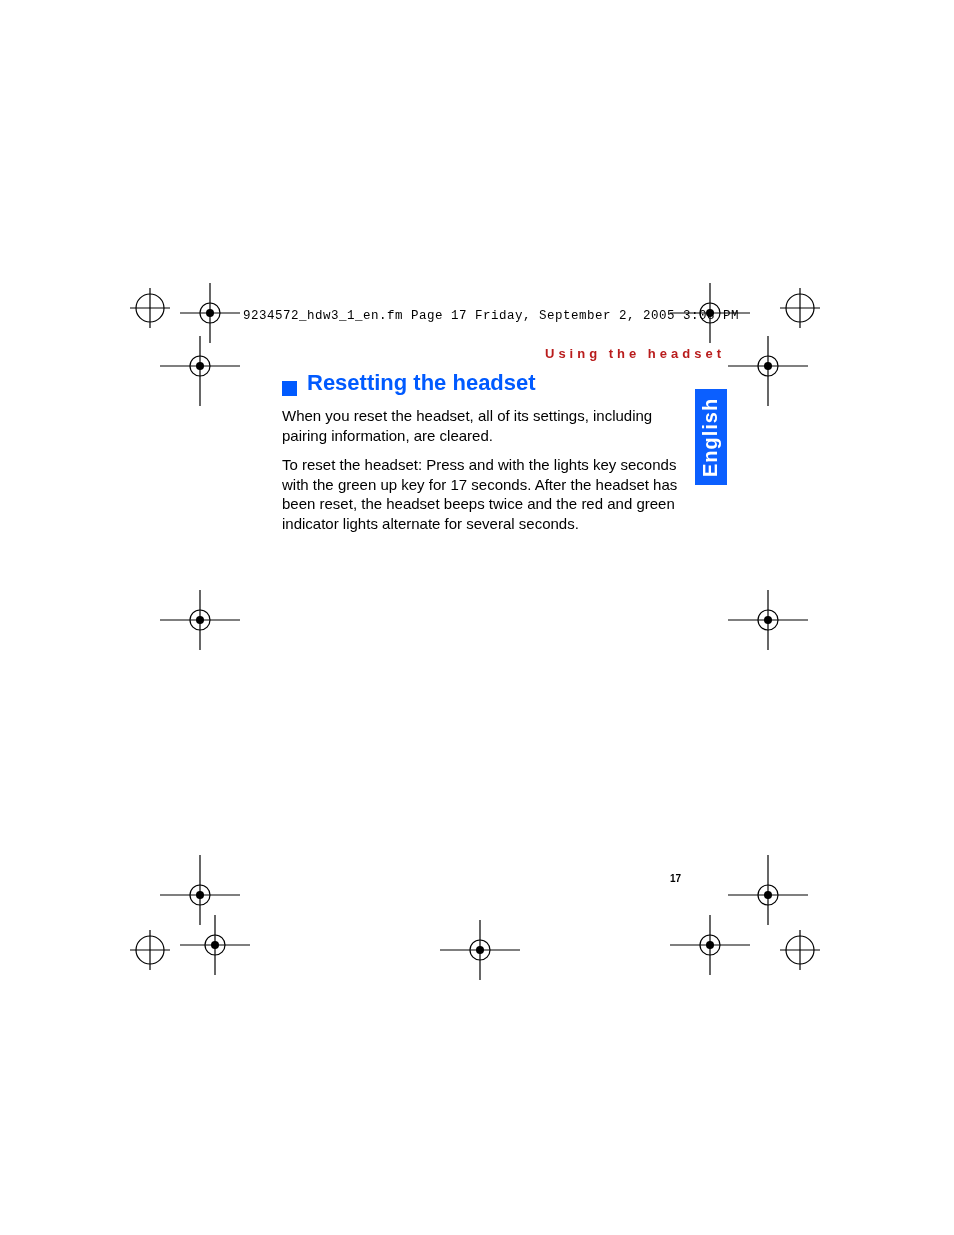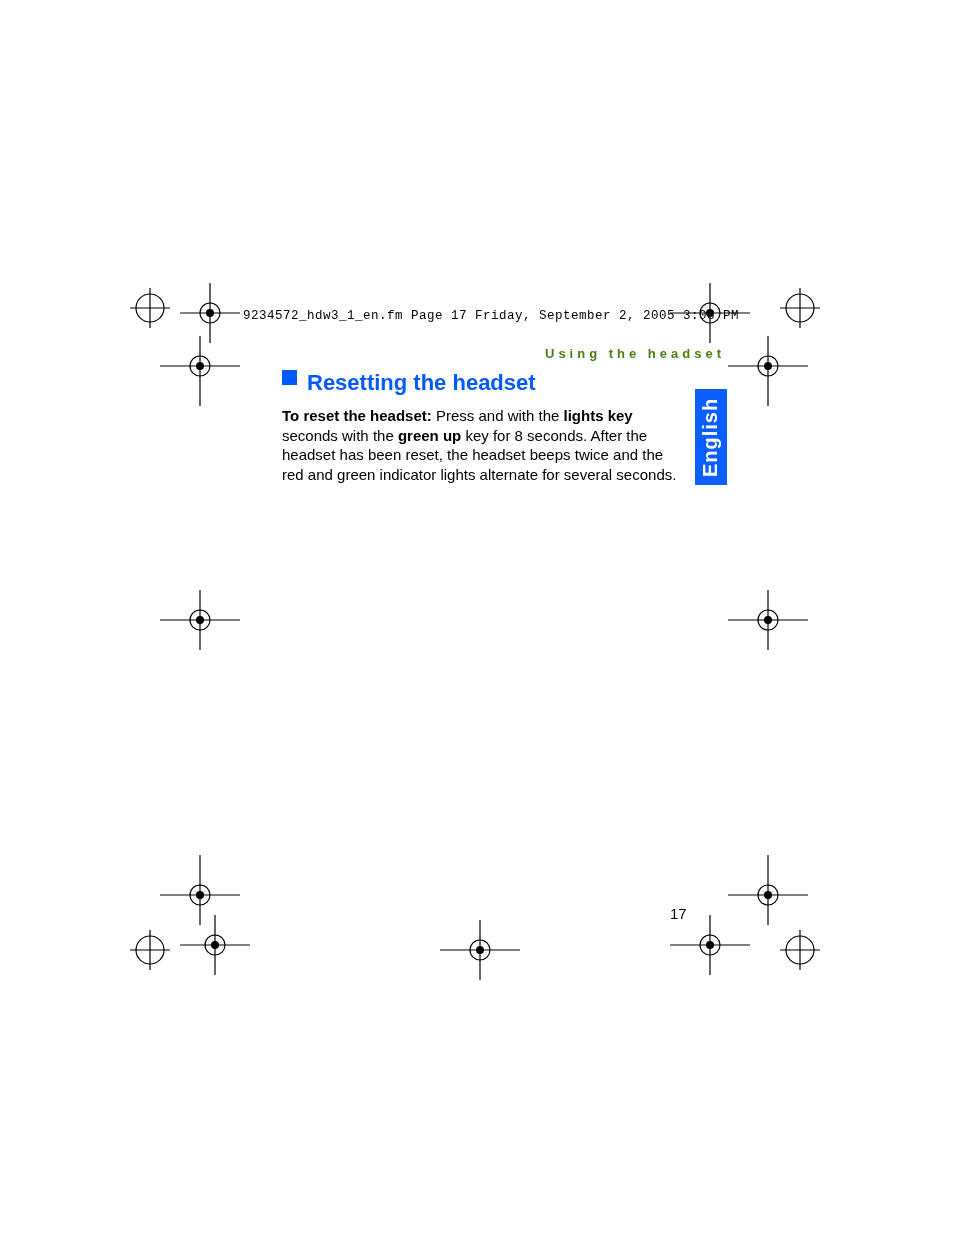--- a/index.html
+++ b/index.html
@@ -25,50 +25,50 @@
     letter-spacing: 0.5px;
     color: #000;
   }
   .section-header {
     position: absolute;
     left: 545px;
     top: 346px;
     font-size: 13px;
     font-weight: bold;
     letter-spacing: 4px;
-    color: #4d7c0f;
+    color: #b91c1c;
   }
   .content {
     position: absolute;
     left: 282px;
     top: 370px;
     width: 405px;
     color: #000;
   }
   .heading {
     color: #005aff;
     font-weight: bold;
     font-size: 22px;
     margin-bottom: 10px;
     display: flex;
-    align-items: flex-start;
+    align-items: flex-end;
     gap: 10px;
   }
   .heading .square {
     display: inline-block;
     width: 15px;
     height: 15px;
     background: #005aff;
   }
   .para {
     font-size: 15px;
     line-height: 1.3;
     margin-bottom: 10px;
   }
-  .bold { font-weight: bold; }
+  .bold { font-weight: normal; }
   .lang-tab {
     position: absolute;
     left: 695px;
     top: 389px;
     width: 32px;
     height: 96px;
     background: #0b5fff;
     color: #fff;
     font-weight: bold;
     font-size: 20px;
@@ -77,23 +77,23 @@
     justify-content: center;
   }
   .lang-tab span {
     transform: rotate(-90deg);
     white-space: nowrap;
     letter-spacing: 1px;
   }
   .page-num {
     position: absolute;
     left: 670px;
-    top: 905px;
-    font-size: 15px;
-    font-weight: normal;
+    top: 873px;
+    font-size: 10px;
+    font-weight: bold;
   }
   
   .reg {
     position: absolute;
     pointer-events: none;
   }
   .reg line { stroke: #000; stroke-width: 1.2; }
   .reg circle.outer { fill: none; stroke: #000; stroke-width: 1.2; }
   .reg circle.inner { fill: #000; }
 </style>
@@ -104,22 +104,23 @@
 
   <div class="fileline">9234572_hdw3_1_en.fm  Page 17  Friday, September 2, 2005  3:08 PM</div>
 
   <div class="section-header">Using the headset</div>
 
   <div class="content">
     <div class="heading">
       <span class="square"></span>
       <span>Resetting the headset</span>
     </div>
+    <div class="para">When you reset the headset, all of its settings, including pairing information, are cleared.</div>
     <div class="para">
-      <span class="bold">To reset the headset:</span><span> Press and with the </span><span class="bold">lights key</span><span> seconds with the </span><span class="bold">green up</span><span> key for 8 seconds. After the headset has been reset, the headset beeps twice and the red and green indicator lights alternate for several seconds.</span>
+      <span class="bold">To reset the headset:</span><span> Press and with the </span><span class="bold">lights key</span><span> seconds with the </span><span class="bold">green up</span><span> key for 17 seconds. After the headset has been reset, the headset beeps twice and the red and green indicator lights alternate for several seconds.</span>
     </div>
   </div>
 
   <div class="lang-tab">
     <span>English</span>
   </div>
 
   <div class="page-num">17</div>
 
   <svg class="reg" style="left:130px; top:278px;" width="160" height="80">

